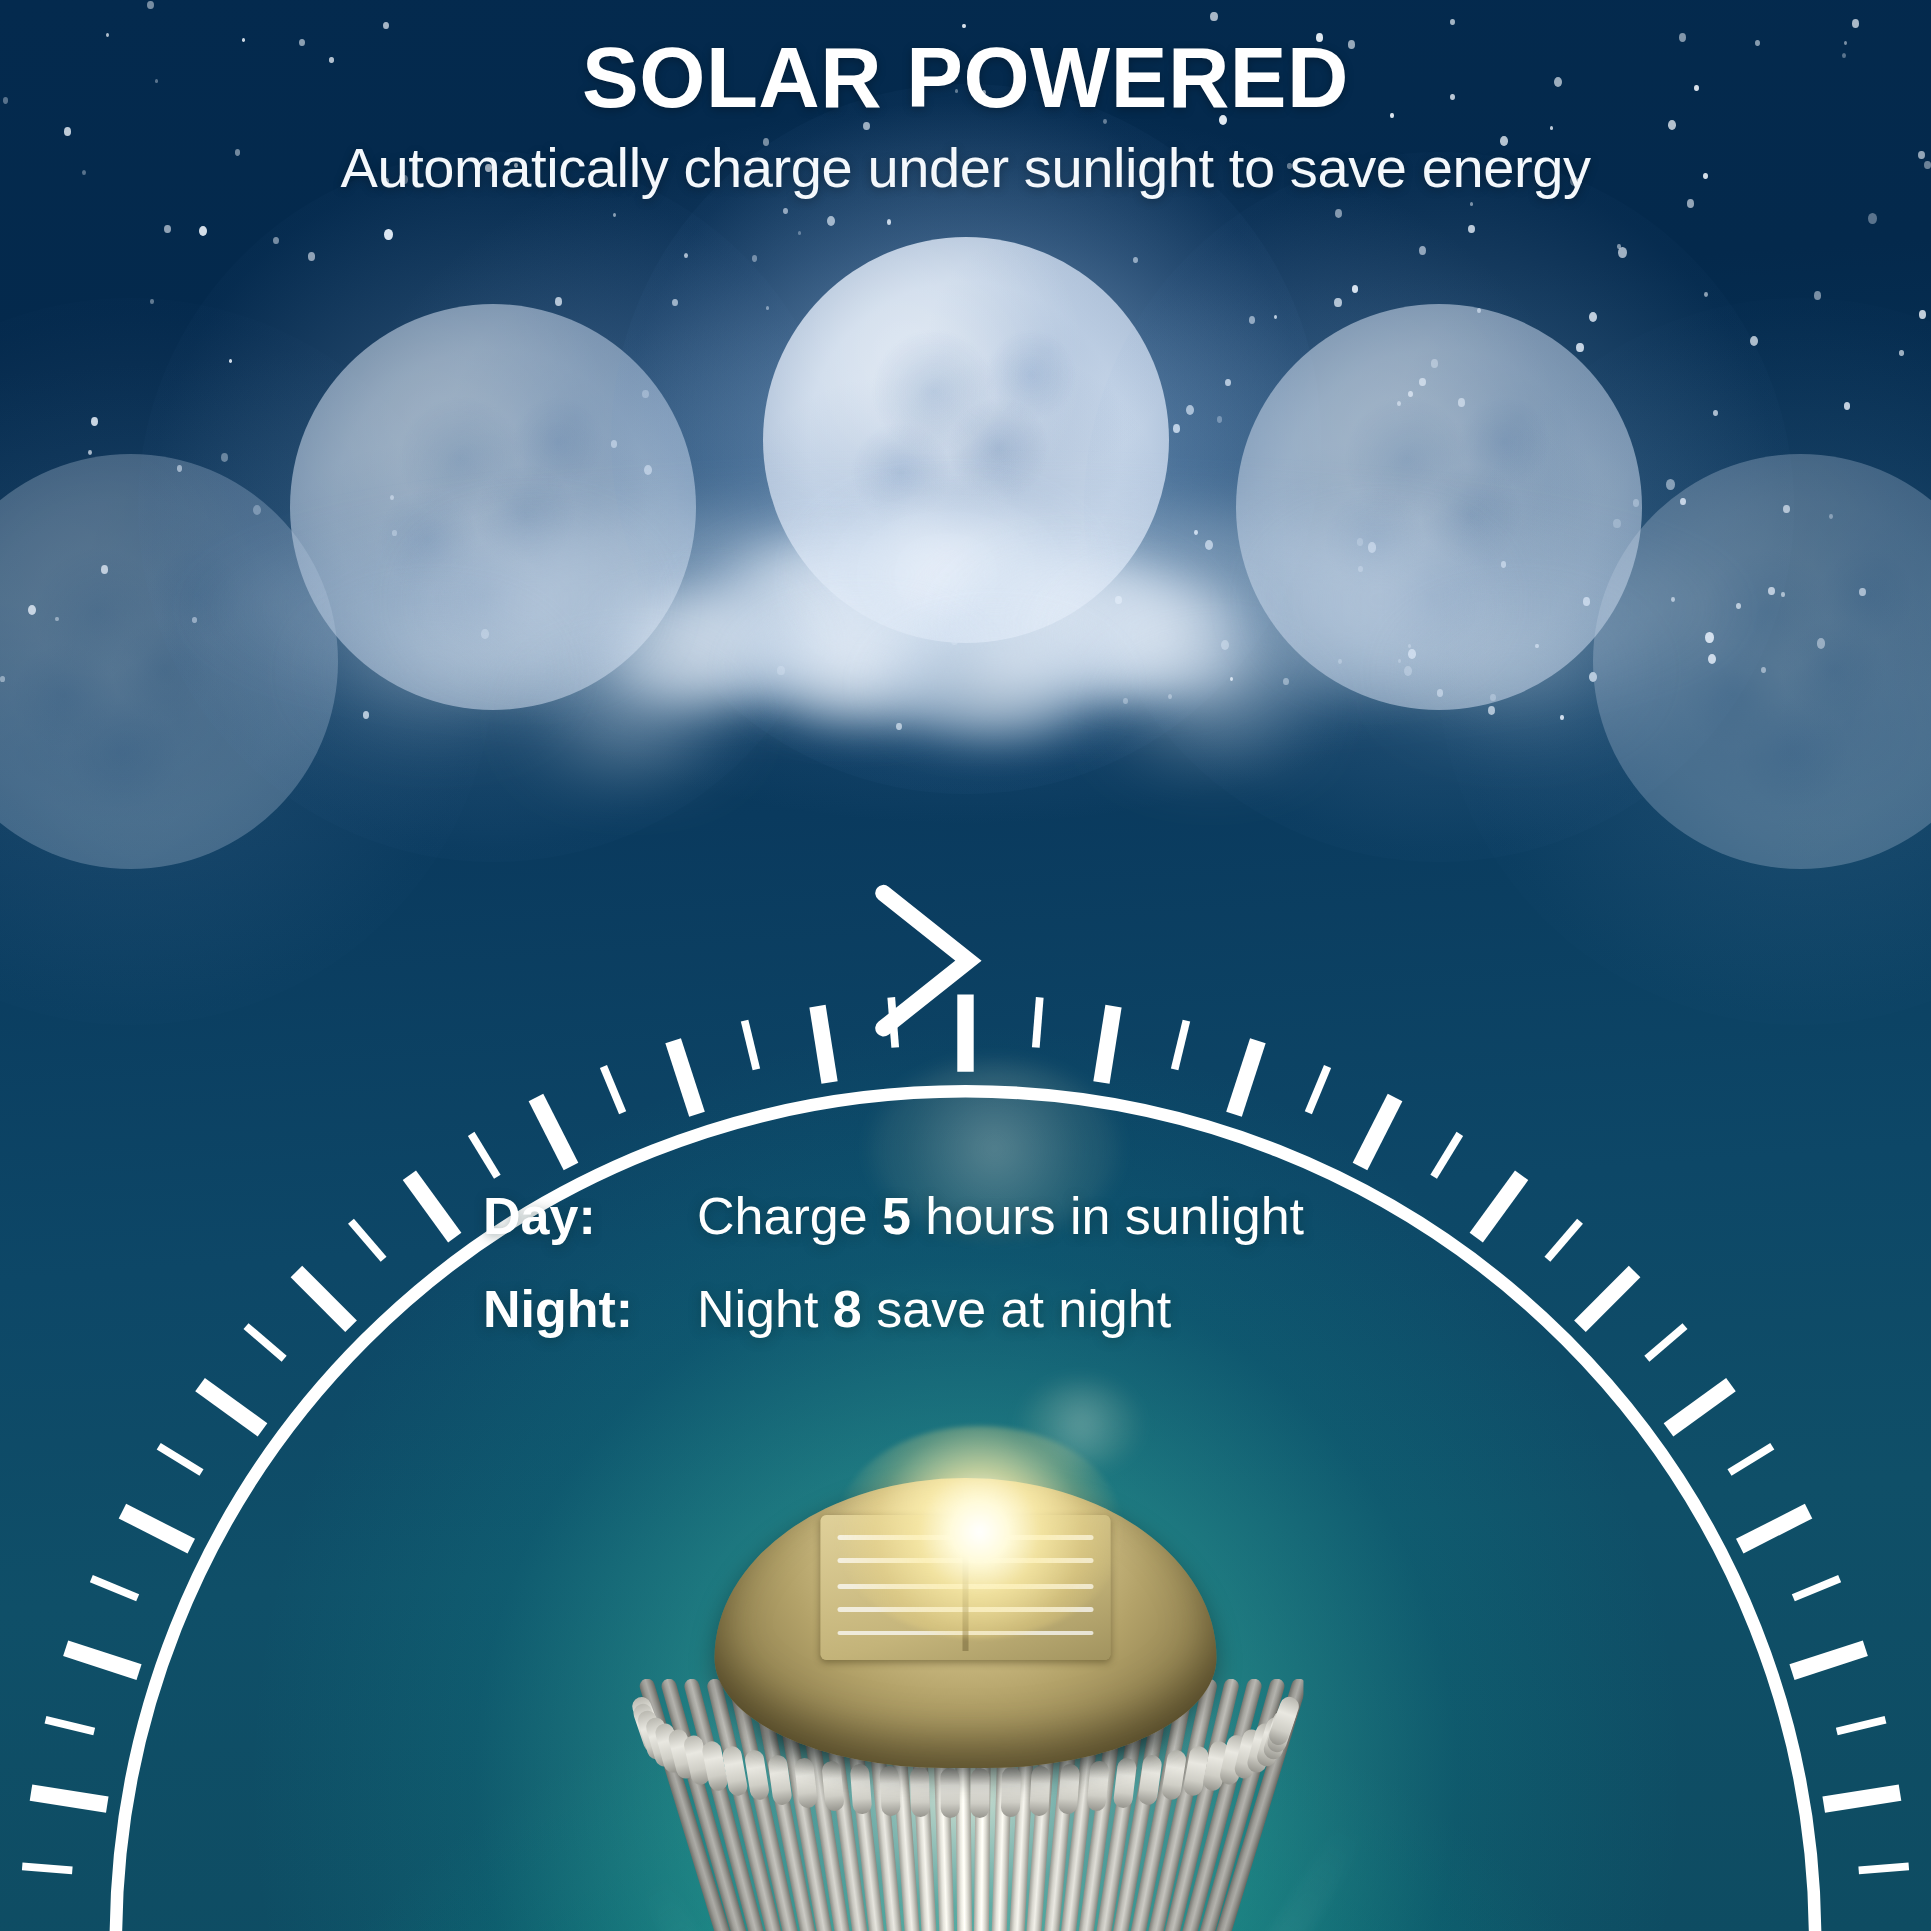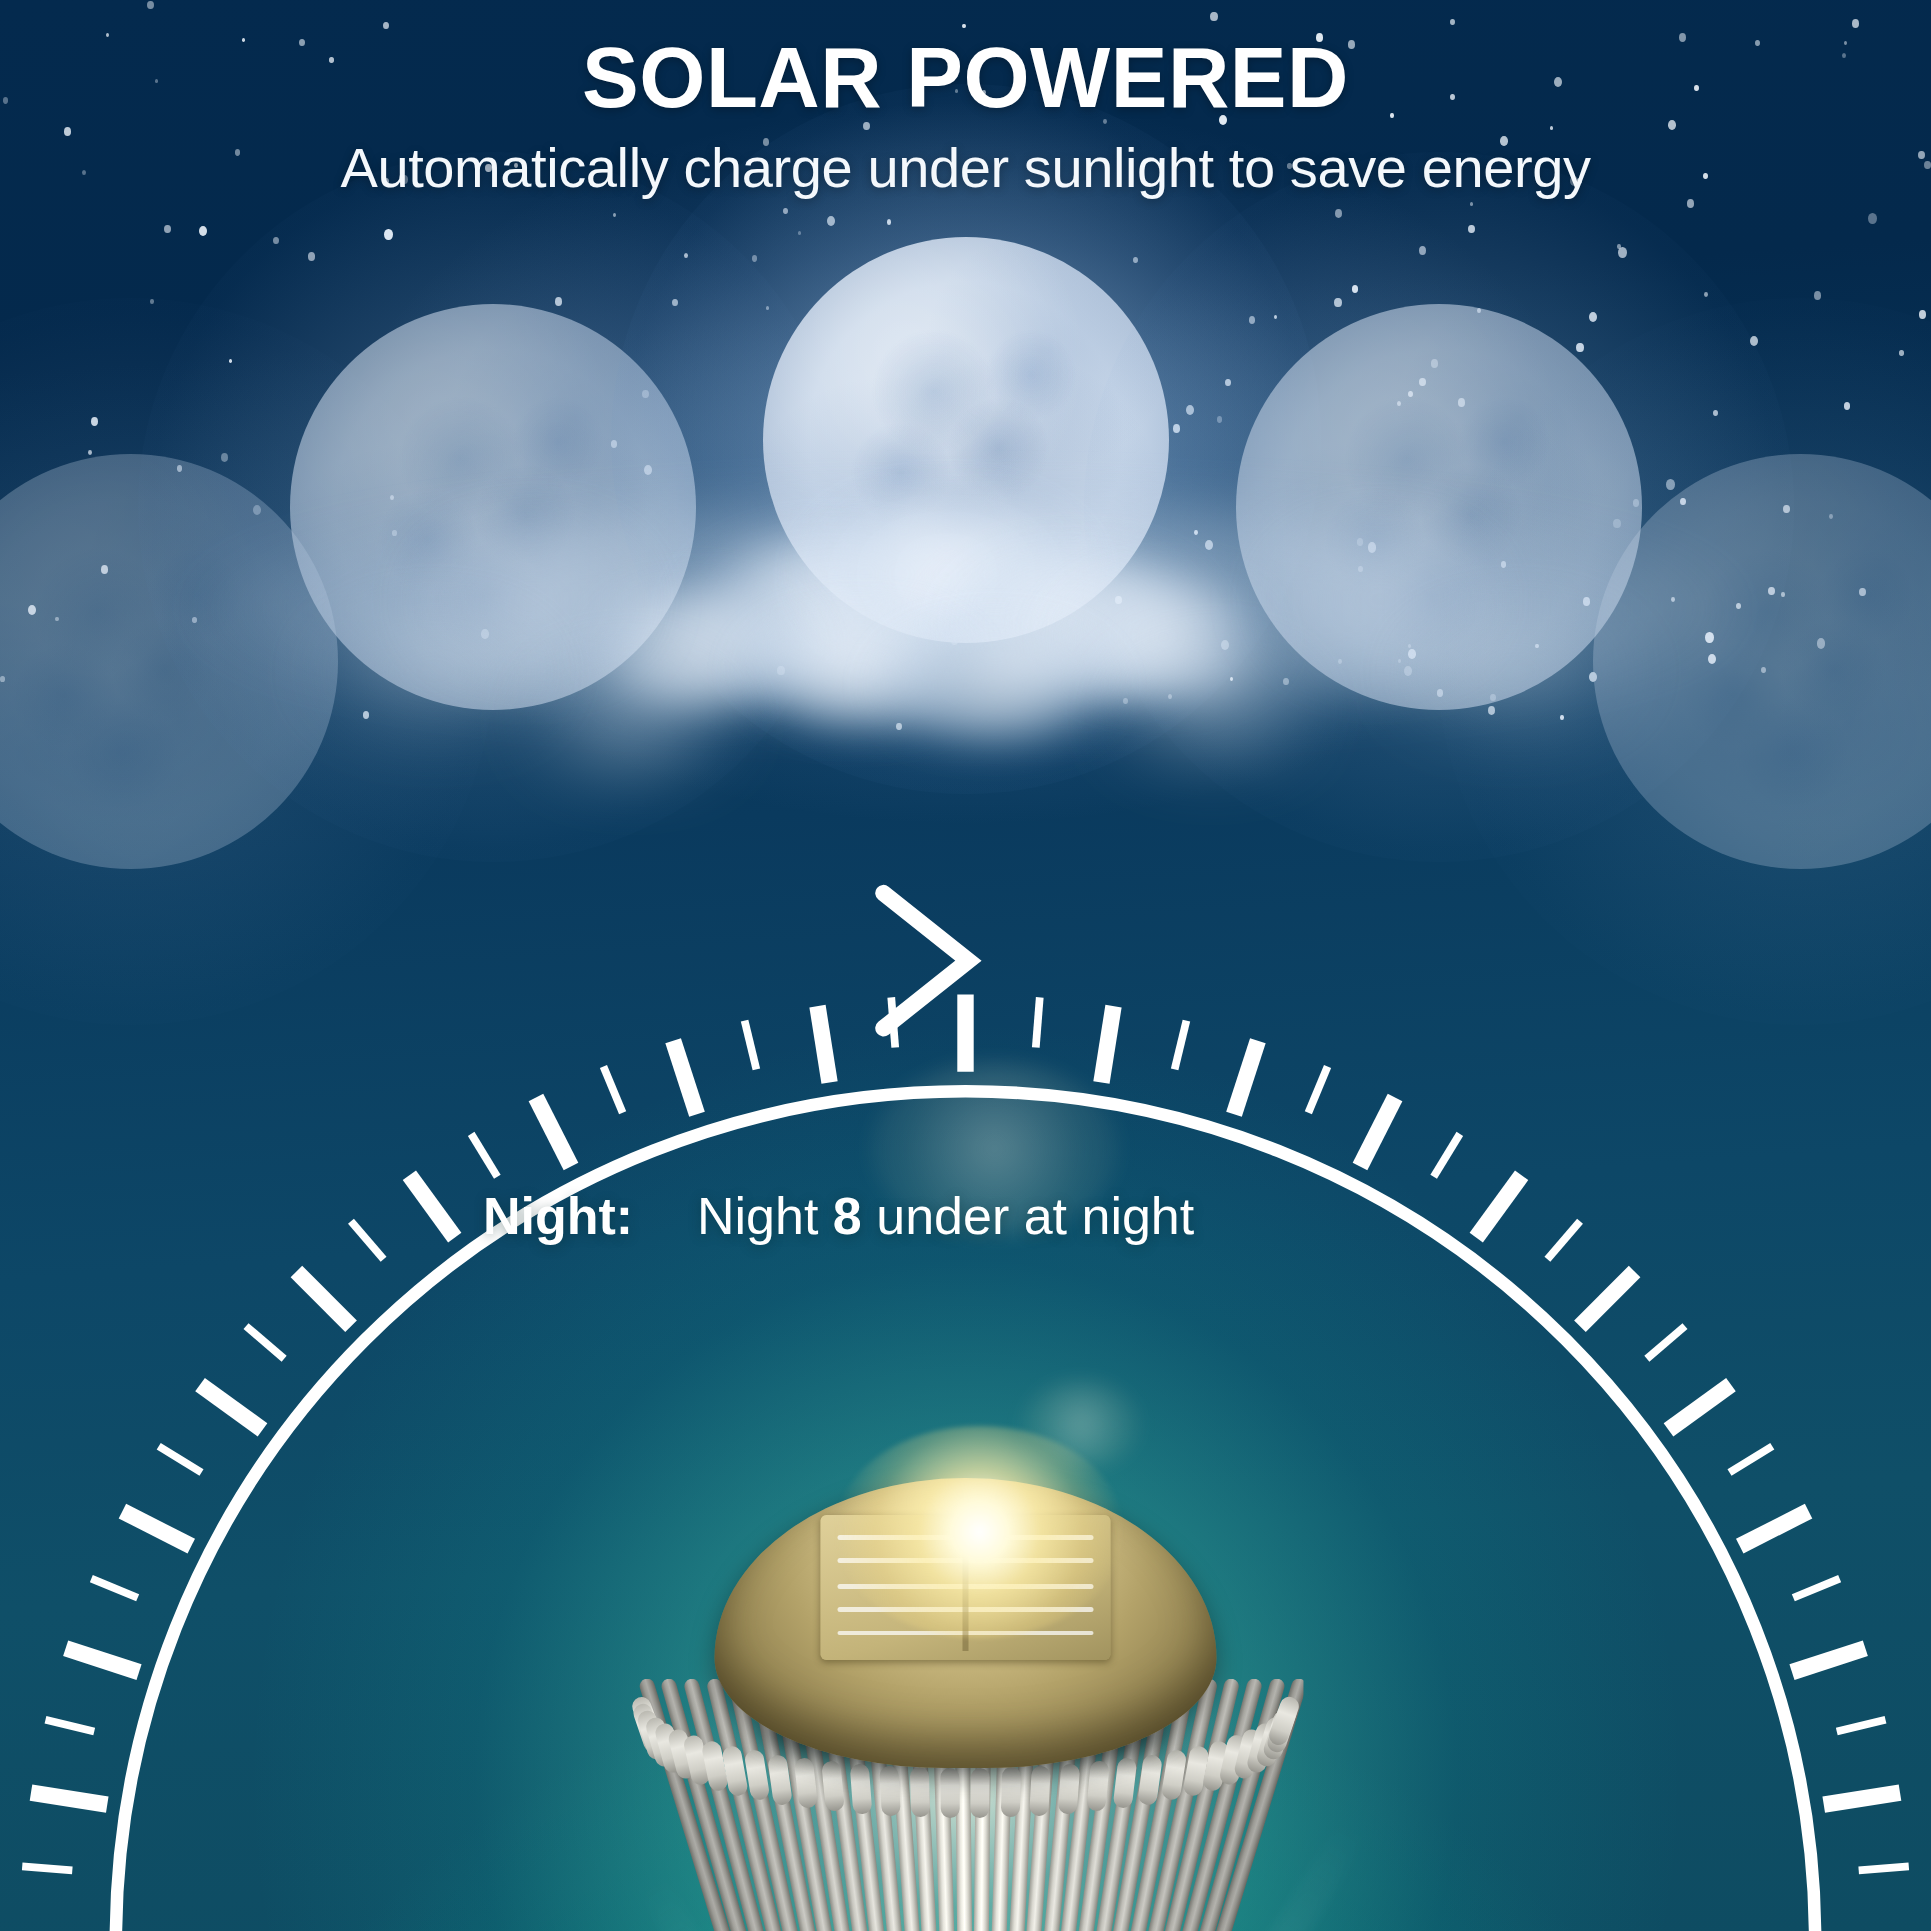--- a/index.html
+++ b/index.html
@@ -465,19 +465,23 @@
       </div>
     </div>
     <div class="lamp-hotspot"></div>
   </div>
 
   <div id="subhead">Automatically charge under sunlight to save energy</div>
   <div id="headline">SOLAR POWERED</div>
 
   <div id="info">
     <div class="info-row">
+      <div class="info-label"><span>Day</span><span class="colon">:</span></div>
+      <div class="info-text"><span>Charge </span><b>5</b><span> hours in sunlight</span></div>
+    </div>
+    <div class="info-row">
       <div class="info-label"><span>Night</span><span class="colon">:</span></div>
-      <div class="info-text"><span>Night </span><b>8</b><span> under at night</span></div>
+      <div class="info-text"><span>Night </span><b>8</b><span> save at night</span></div>
     </div>
   </div>
 
 </div>
 
 
 </body></html>

